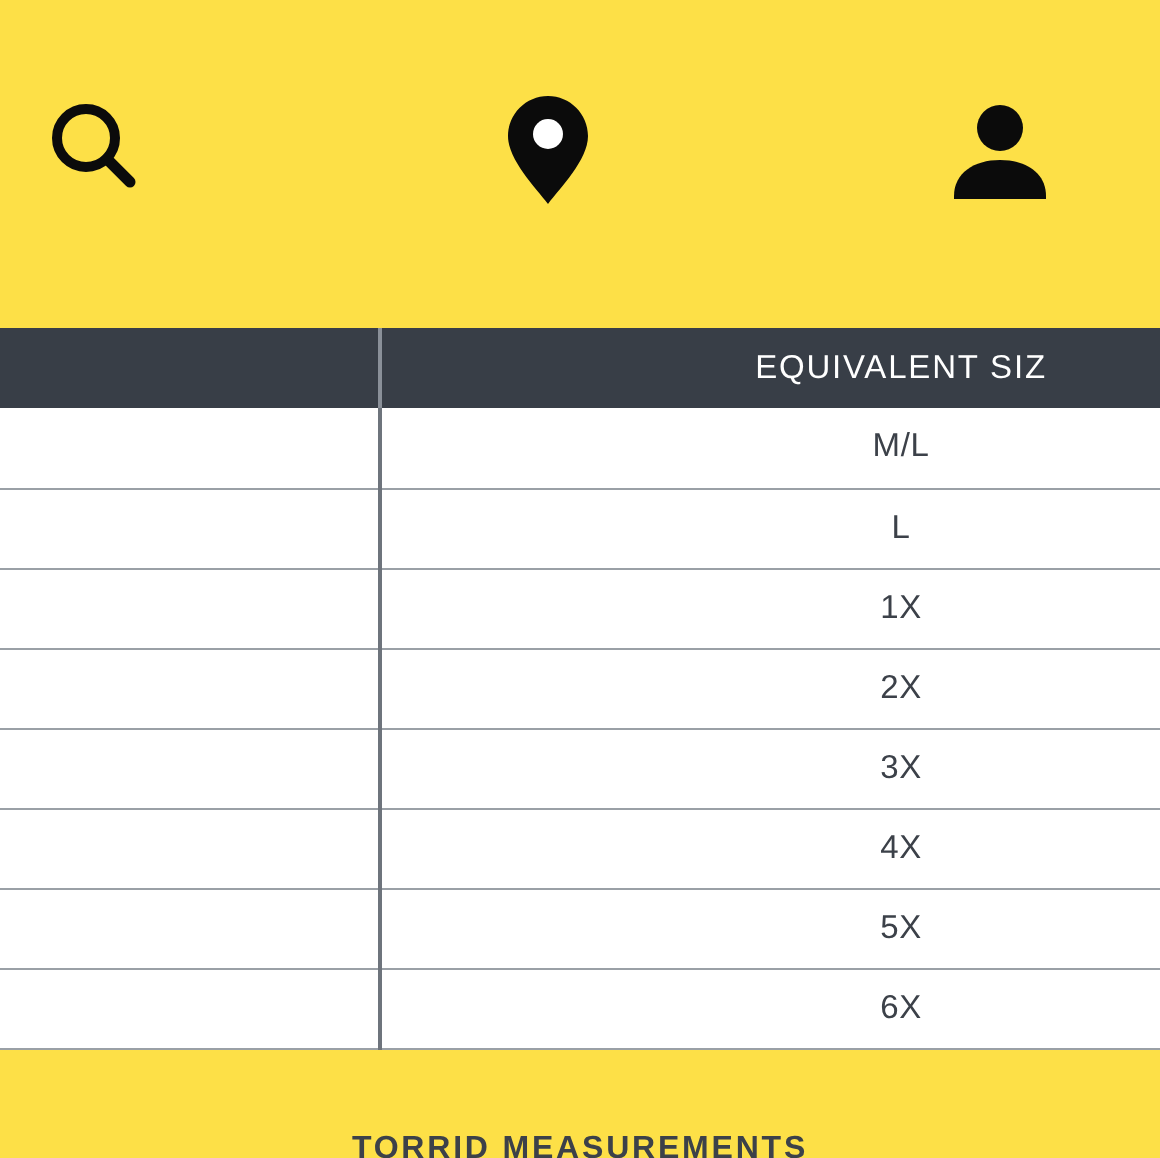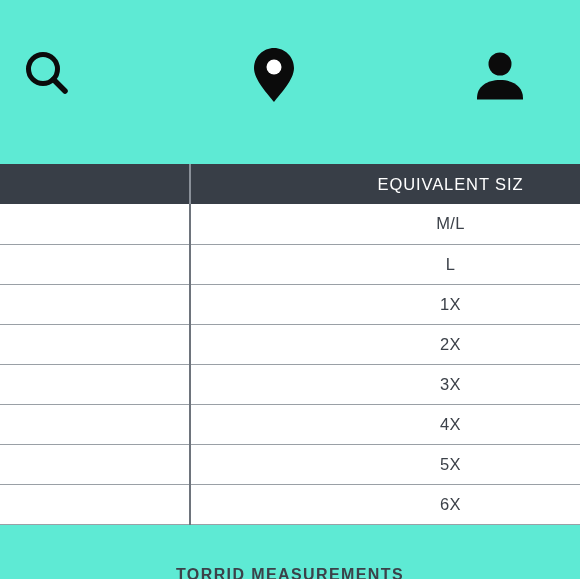--- a/index.html
+++ b/index.html
@@ -13,21 +13,21 @@
     overflow: hidden;
     font-family: "Liberation Sans", sans-serif;
     color: #3c4149;
     -webkit-font-smoothing: antialiased;
   }
 
   .page {
     position: relative;
     width: 580px;
     height: 579px;
-    background: #5eead4;
+    background: #fde047;
     overflow: hidden;
   }
 
   
   .iconbar {
     position: absolute;
     left: 0;
     top: 0;
     width: 580px;
     height: 140px;

